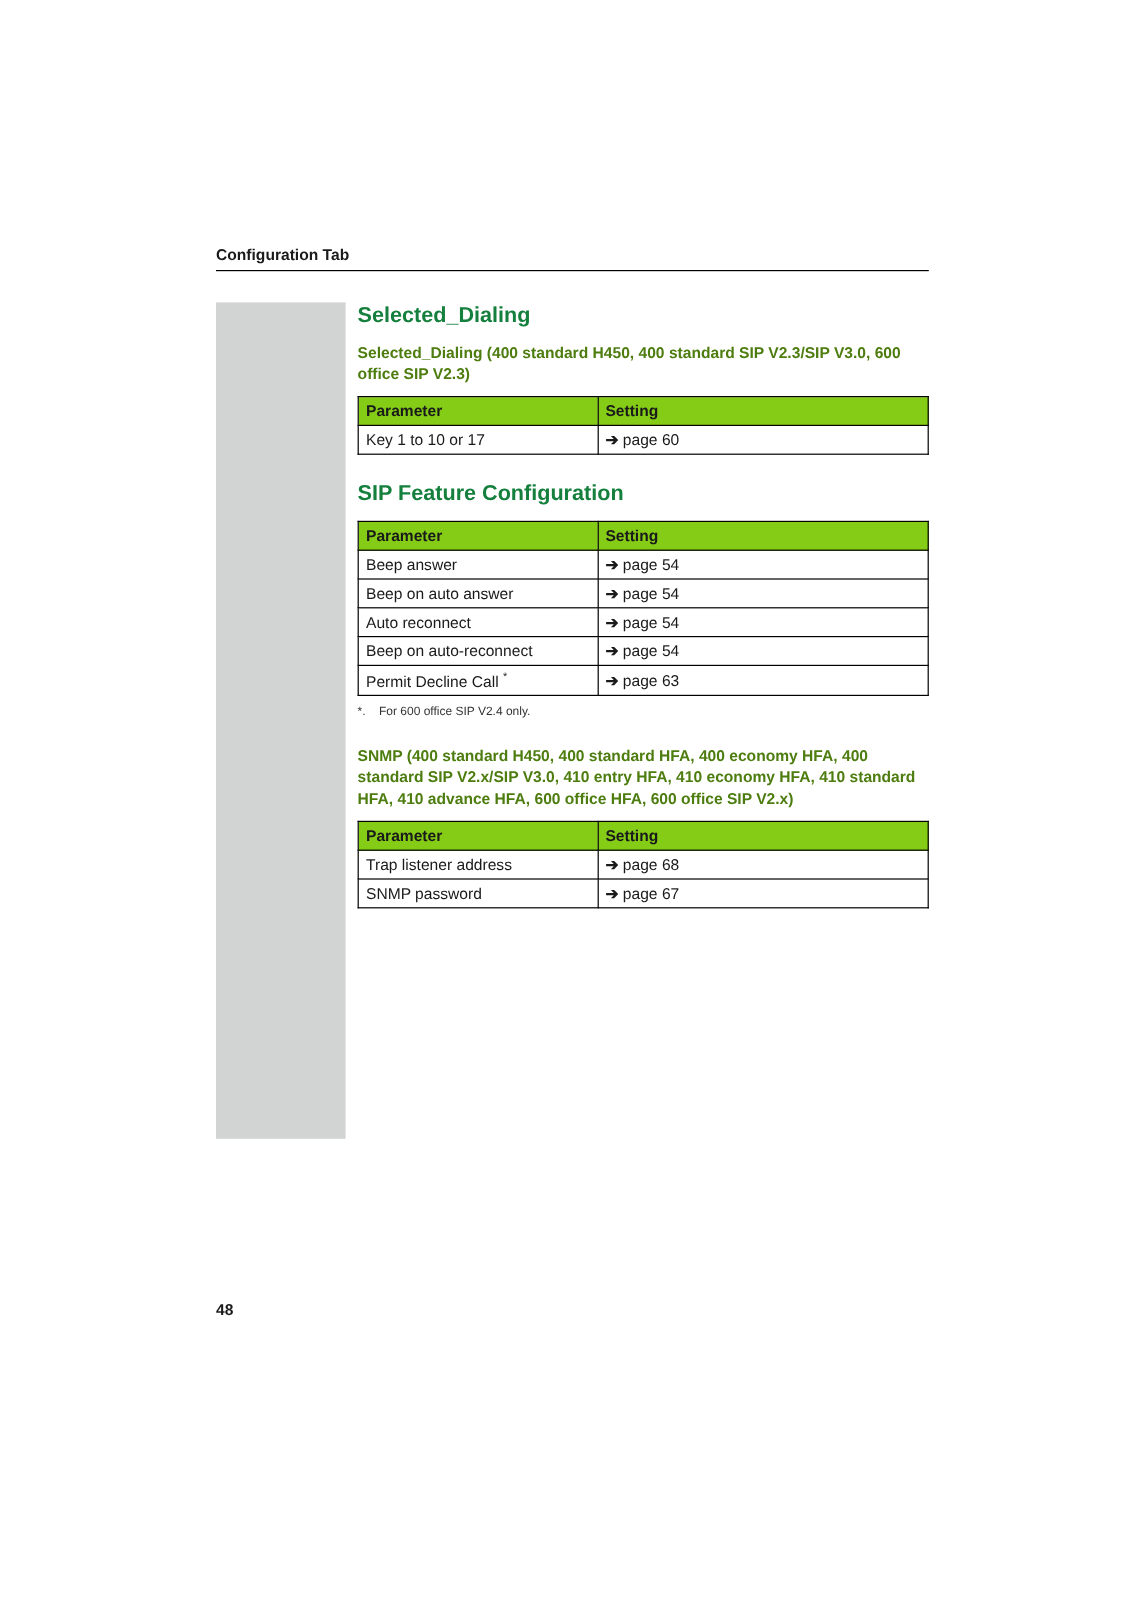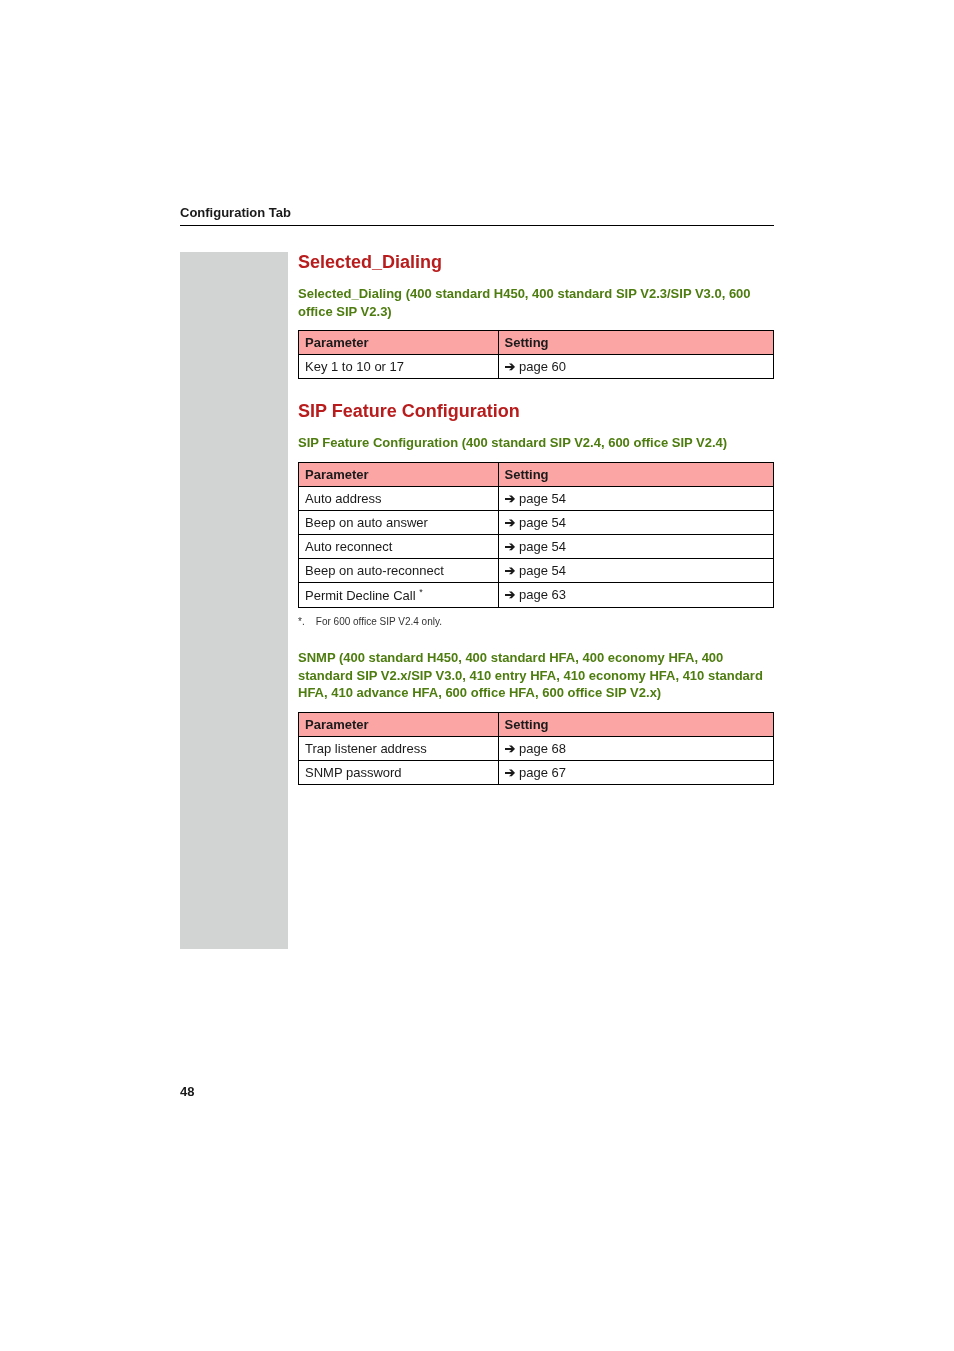--- a/index.html
+++ b/index.html
@@ -2,25 +2,25 @@
 <html><head>
 <meta charset="utf-8">
 <style>
   * { box-sizing: border-box; margin: 0; padding: 0; }
   html, body { width: 954px; height: 1351px; background: #ffffff; font-family: Arial, Helvetica, sans-serif; color: #1a1a1a; }
   .page { position: relative; width: 954px; height: 1351px; padding: 205px 180px 0 180px; }
   .header-label { position: absolute; top: 205px; left: 180px; font-size: 13px; font-weight: bold; }
   .header-rule { position: absolute; top: 225px; left: 180px; width: 594px; border: none; border-top: 1.5px solid #000; }
   .sidebar { position: absolute; top: 252px; left: 180px; width: 108px; background: #d1d4d3; bottom: auto; height: 697px; }
   .content { position: absolute; top: 252px; left: 298px; width: 476px; }
-  h2.section-title { color: #b91c1c; font-size: 18px; font-weight: bold; margin-bottom: 12px; }
+  h2.section-title { color: #15803d; font-size: 18px; font-weight: bold; margin-bottom: 12px; }
   .section-sub { color: #4d7c0f; font-size: 13px; font-weight: bold; line-height: 1.35; margin-bottom: 10px; }
   table.param { width: 100%; border-collapse: collapse; margin-bottom: 18px; font-size: 13px; }
   table.param th, table.param td { border: 1px solid #000; padding: 4px 6px; text-align: left; vertical-align: middle; }
-  table.param th { font-weight: bold; background: #fca5a5; }
+  table.param th { font-weight: bold; background: #84cc16; }
   .col-param { width: 42%; }
   .col-setting { width: 58%; }
   .footnote { font-size: 10px; color: #333; margin-top: -10px; margin-bottom: 20px; }
   .footnote-mark { vertical-align: super; font-size: 9px; }
   .page-number { position: absolute; bottom: 252px; left: 180px; font-size: 13px; font-weight: bold; }
   .section-block { margin-bottom: 22px; }
   .setting-cell span.arrow-glyph { font-weight: bold; }
 </style>
 </head>
 <body>
@@ -51,31 +51,30 @@
               <span class="arrow-glyph">➔</span>
               <span>page 60</span>
             </td>
           </tr>
         </tbody>
       </table>
     </div>
 
     <div class="section-block">
       <h2 class="section-title">SIP Feature Configuration</h2>
-      <div class="section-sub">SIP Feature Configuration (400 standard SIP V2.4, 600 office SIP V2.4)</div>
       <table class="param">
         <thead>
           <tr>
             <th class="col-param">Parameter</th>
             <th class="col-setting">Setting</th>
           </tr>
         </thead>
         <tbody>
           <tr>
-            <td>Auto address</td>
+            <td>Beep answer</td>
             <td class="setting-cell">
               <span class="arrow-glyph">➔</span>
               <span>page 54</span>
             </td>
           </tr>
           <tr>
             <td>Beep on auto answer</td>
             <td class="setting-cell">
               <span class="arrow-glyph">➔</span>
               <span>page 54</span>

